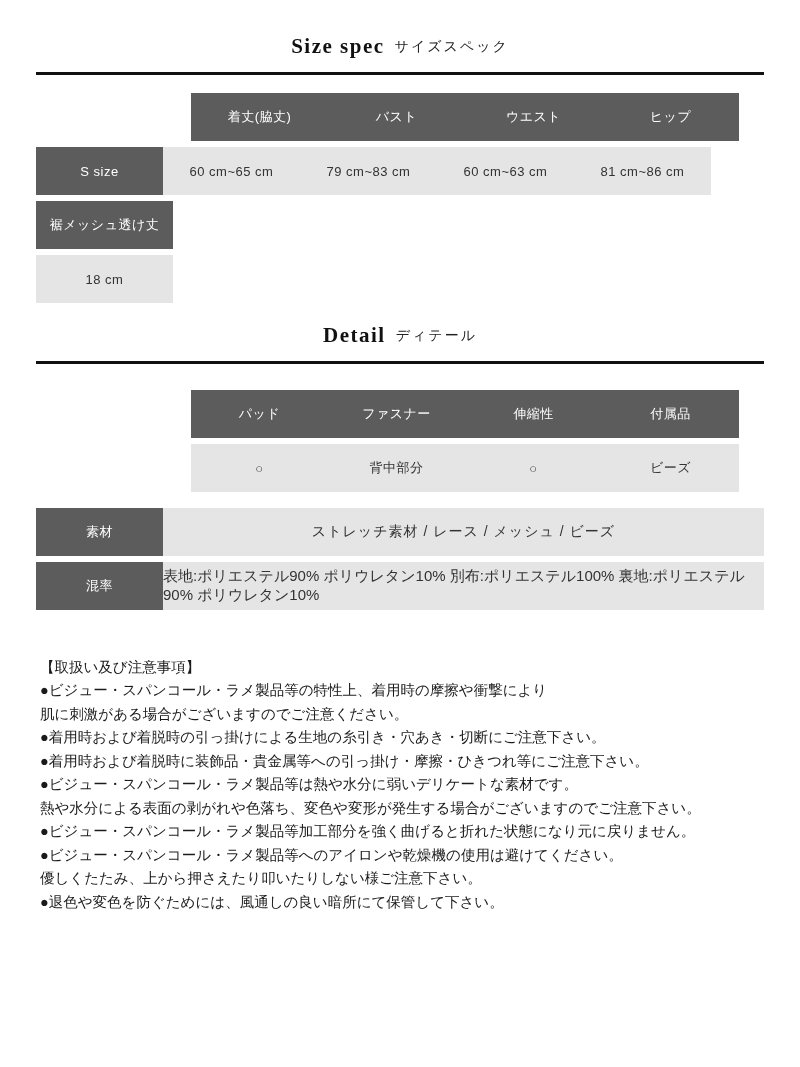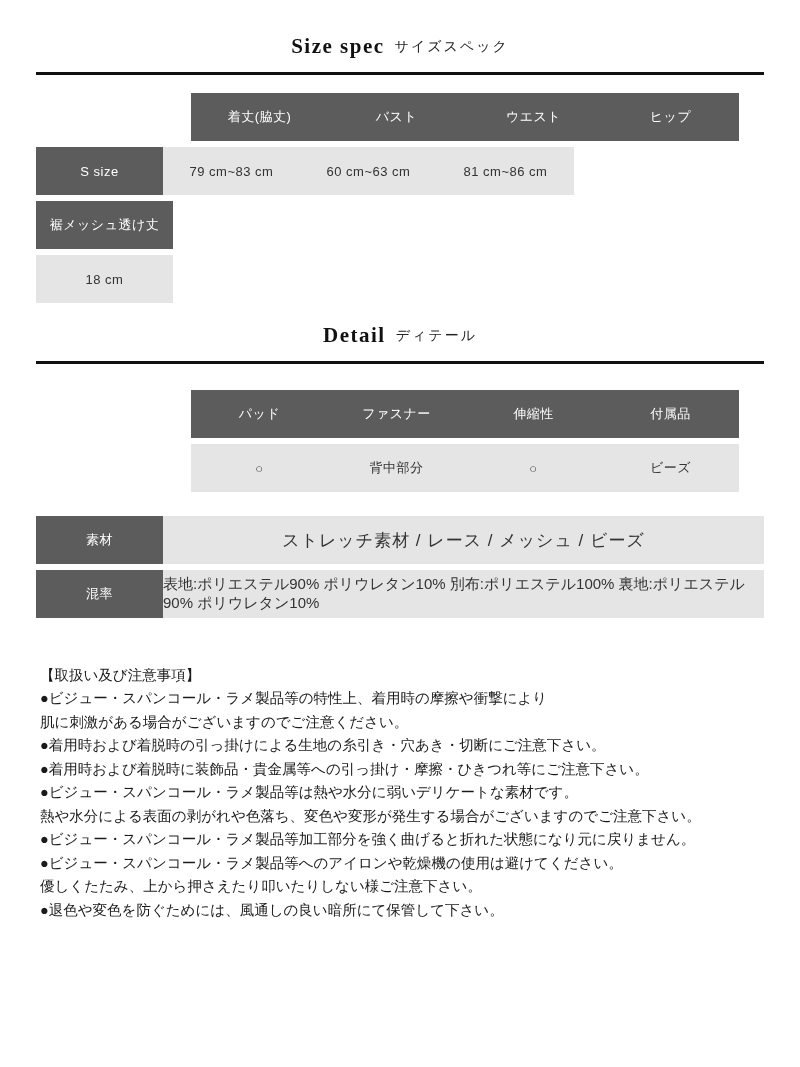--- a/index.html
+++ b/index.html
@@ -93,21 +93,21 @@
   }
 
   
   .wide-value {
     flex: 1;
     background: #e5e5e5;
     height: 48px;
     display: flex;
     align-items: center;
     justify-content: center;
-    font-size: 17px;
+    font-size: 14px;
     letter-spacing: 1px;
     color: #333;
   }
   .wide-value.small {
     font-size: 15px;
     letter-spacing: 0;
   }
 
   
   .notes {
@@ -136,20 +136,21 @@
     <div class="row">
       <div class="cell blank gap-label"></div>
       <div class="cell hd c-data">着丈(脇丈)</div>
       <div class="cell hd c-data">バスト</div>
       <div class="cell hd c-data">ウエスト</div>
       <div class="cell hd c-data">ヒップ</div>
     </div>
 
     <div class="row size-row">
       <div class="cell hd c-label">S size</div>
+      <div class="cell val c-data">60 cm~65 cm</div>
       <div class="cell val c-data">79 cm~83 cm</div>
       <div class="cell val c-data">60 cm~63 cm</div>
       <div class="cell val c-data">81 cm~86 cm</div>
     </div>
 
 
     <div class="row right-row">
       <div class="cell hd c-data">裾メッシュ透け丈</div>
     </div>
 
@@ -174,21 +175,21 @@
     </div>
 
     <div class="row">
       <div class="cell blank gap-label"></div>
       <div class="cell val c-data">○</div>
       <div class="cell val c-data">背中部分</div>
       <div class="cell val c-data">○</div>
       <div class="cell val c-data">ビーズ</div>
     </div>
 
-    <div class="row" style="margin-top:24px;align-items:center;">
+    <div class="row" style="margin-top:16px;align-items:center;">
       <div class="cell hd c-label">素材</div>
       <div class="wide-value">ストレッチ素材  /  レース  /  メッシュ  /  ビーズ</div>
     </div>
 
     <div class="row">
       <div class="cell hd c-label">混率</div>
       <div class="wide-value small">表地:ポリエステル90%  ポリウレタン10%  別布:ポリエステル100%  裏地:ポリエステル90%  ポリウレタン10%</div>
     </div>
   </div>
 

